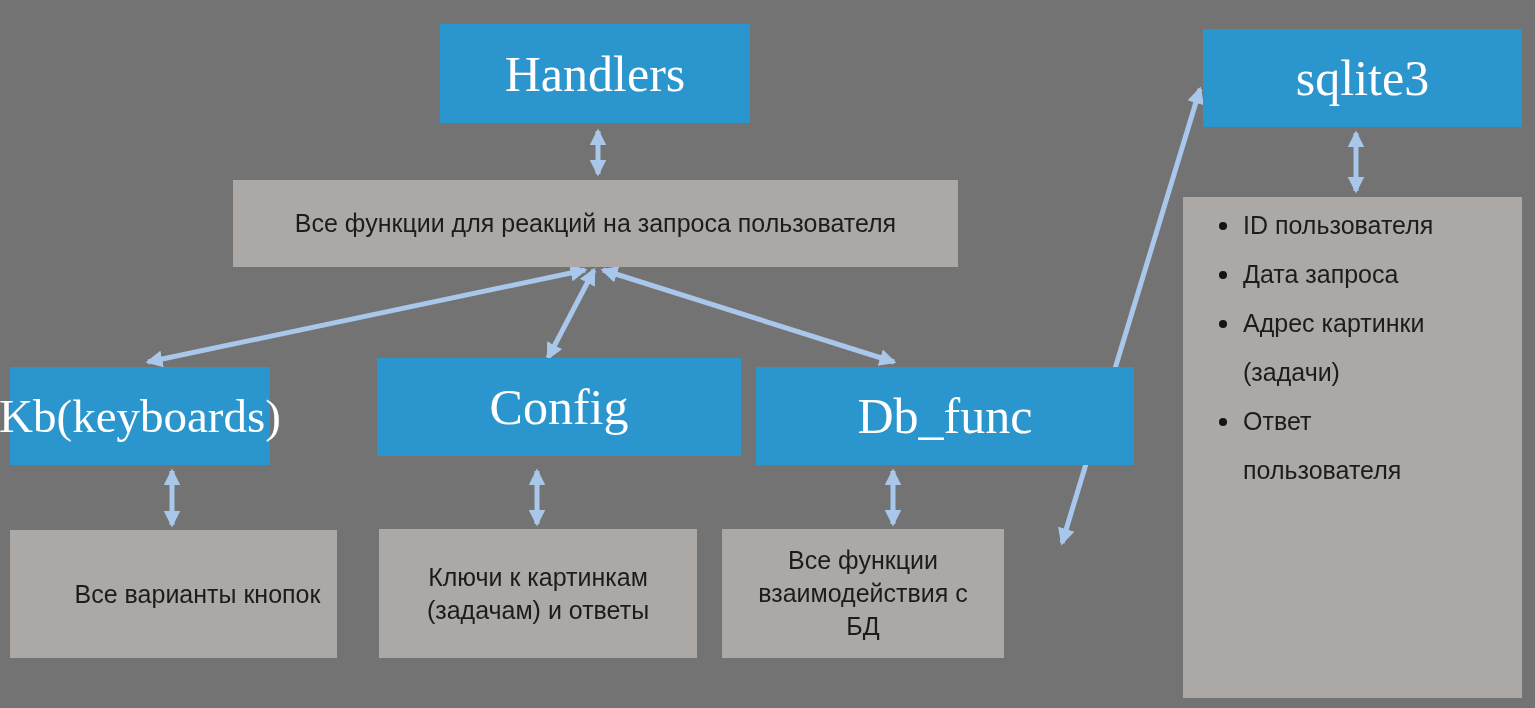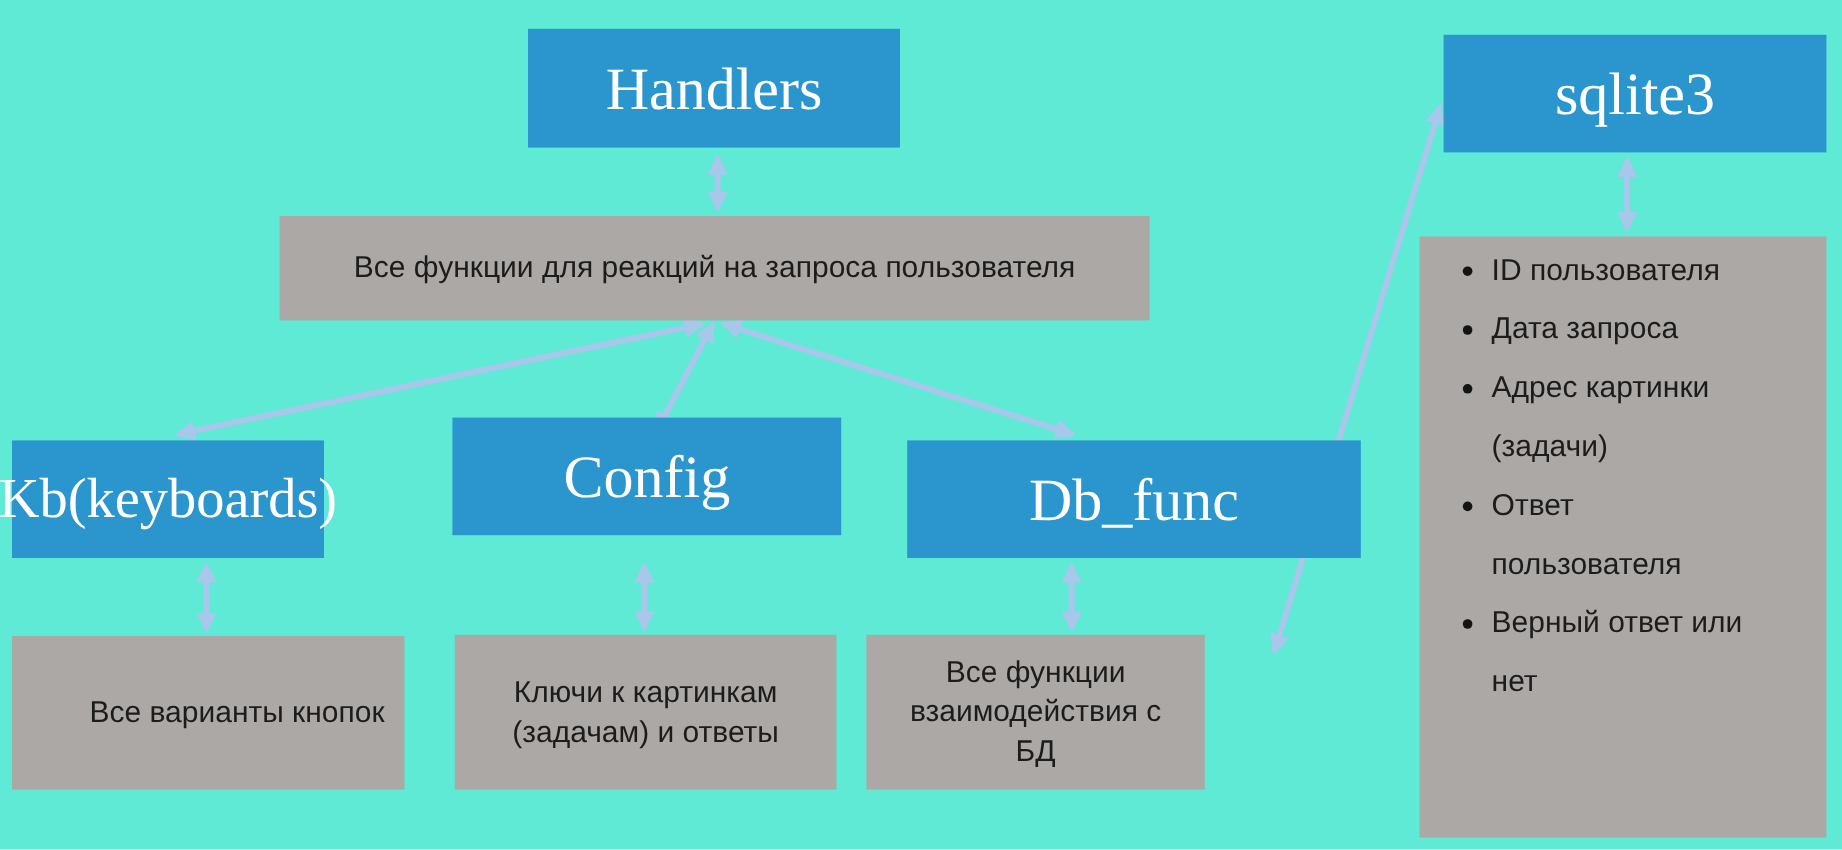--- a/index.html
+++ b/index.html
@@ -1,19 +1,19 @@
 <!DOCTYPE html>
 <html><head>
 <meta charset="utf-8">
 <style>
   html,body{margin:0;padding:0;background:#ffffff;}
   .canvas{
     position:relative;
     width:1535px;height:708px;
-    background:#5eead4;
+    background:#737373;
     overflow:hidden;
     font-family:"Liberation Sans", sans-serif;
   }
   .node{
     position:absolute;
     display:flex;align-items:center;justify-content:center;
     text-align:center;
     box-sizing:border-box;
   }
   .blue{
@@ -26,21 +26,21 @@
   .gray{
     background:#aca8a5;
     color:#1c1c1c;
     font-size:25px;
     line-height:1.32;
   }
   
   .n-handlers   {left:440px; top:24px;  width:310px; height:99px;}
   .n-handlers-d {left:233px; top:180px; width:725px; height:87px;}
   .n-kb         {left:10px;  top:367px; width:260px; height:98px; font-size:47px;}
-  .n-config     {left:377px; top:348px; width:324px; height:98px;}
+  .n-config     {left:377px; top:358px; width:364px; height:98px;}
   .n-dbfunc     {left:745px; top:367px; width:378px; height:98px;margin-left:11px;}
   .n-kb-d       {left:10px;  top:530px; width:327px; height:128px;padding-left:48px;}
   .n-config-d   {left:379px; top:529px; width:318px; height:129px; padding:0 24px;}
   .n-dbfunc-d   {left:722px; top:529px; width:282px; height:129px; padding:0 20px;}
   .n-sqlite     {left:1203px;top:29px;  width:319px; height:98px;}
   .n-panel      {left:1183px;top:197px; width:339px; height:501px;
                  display:block; text-align:left;}
   .panel-list{
     list-style:none;
     margin:0;
@@ -112,17 +112,16 @@
   <div class="node gray n-dbfunc-d">Все функции взаимодействия с БД</div>
 
   <div class="node blue n-sqlite">sqlite3</div>
 
   <div class="node gray n-panel">
     <ul class="panel-list">
       <li>ID пользователя</li>
       <li>Дата запроса</li>
       <li>Адрес картинки (задачи)</li>
       <li>Ответ пользователя</li>
-      <li>Верный ответ или нет</li>
     </ul>
   </div>
 
 </div>
 
 </body></html>

